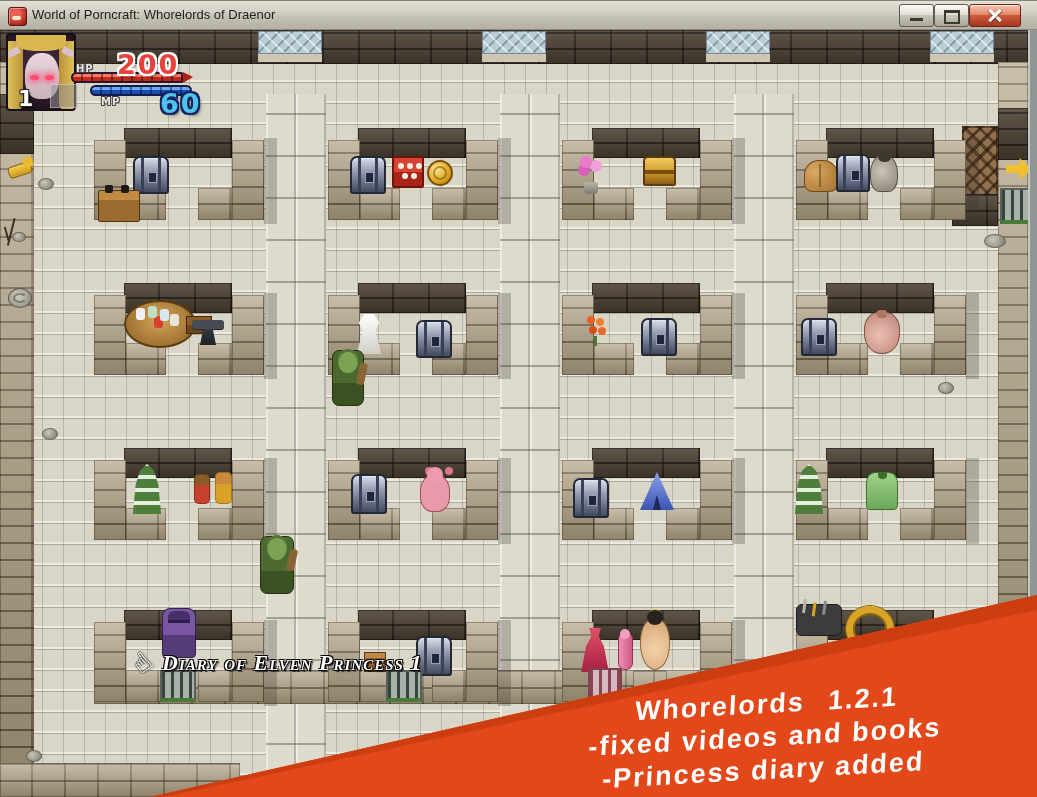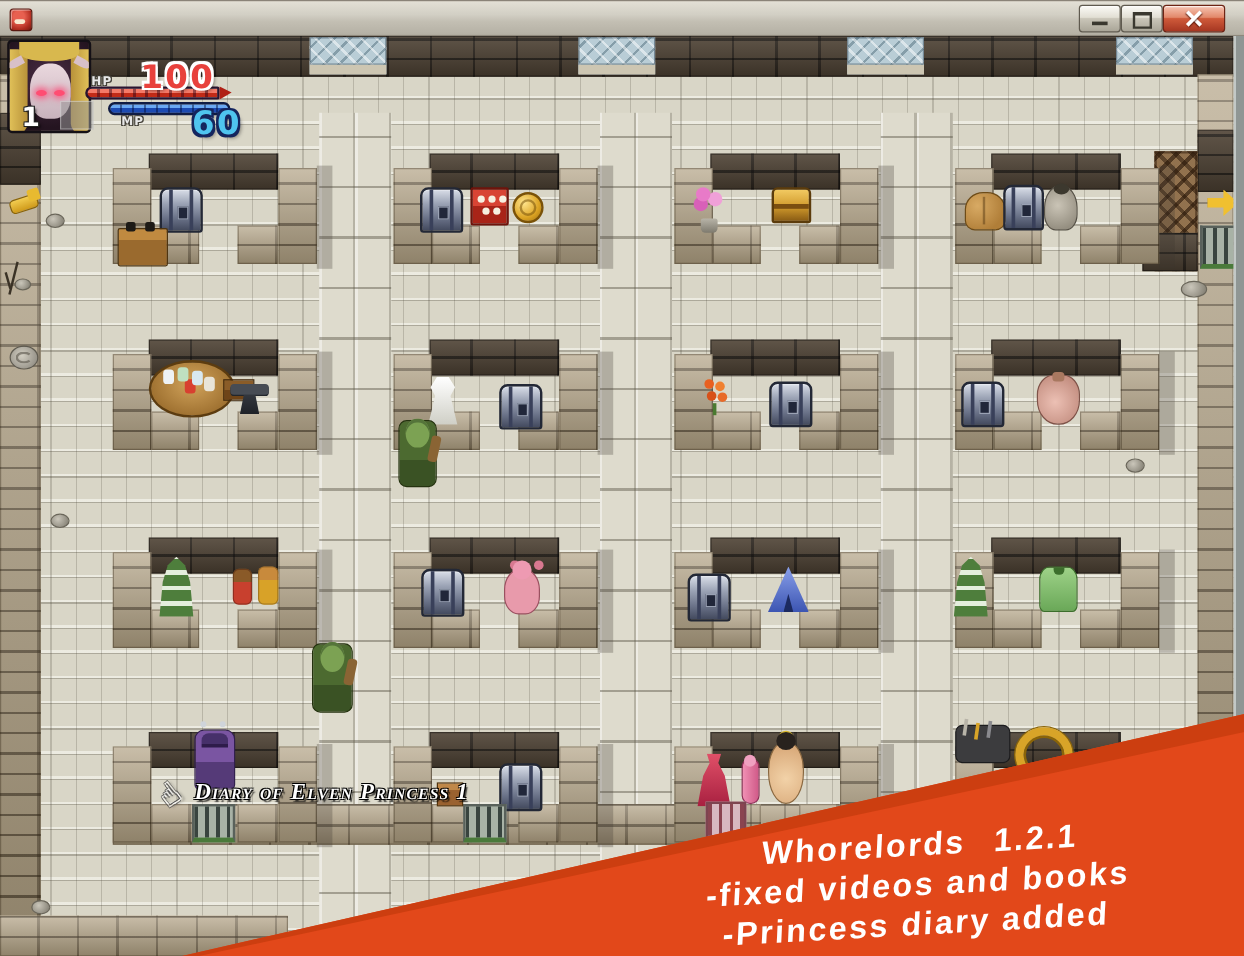--- a/index.html
+++ b/index.html
@@ -232,21 +232,21 @@
   #mp-value{left:160px;top:58px;color:#4fc4ef;
     text-shadow:-2px -2px 0 #15255e,2px -2px 0 #15255e,-2px 2px 0 #15255e,2px 2px 0 #15255e,3px 3px 3px rgba(0,0,0,.35);}
 
   
   #diary-row{position:absolute;left:134px;top:644px;z-index:20;height:34px;}
   #hand-cursor{position:absolute;left:0;top:4px;font-size:26px;color:#ffffff;transform:rotate(-38deg);
     font-family:"DejaVu Sans",sans-serif;
     text-shadow:-1px -1px 0 #555,1px -1px 0 #555,-1px 1px 0 #555,2px 2px 2px rgba(0,0,0,.5);}
   #diary-text{position:absolute;left:28px;top:6px;white-space:nowrap;
     font-family:"Liberation Serif",serif;font-style:italic;font-weight:bold;font-variant:small-caps;
-    font-size:19px;color:#fff;letter-spacing:1px;
+    font-size:22px;color:#fff;letter-spacing:1px;
     text-shadow:-1px -1px 0 #000,1px -1px 0 #000,-1px 1px 0 #000,1px 1px 0 #000,2px 2px 1px rgba(0,0,0,.7);}
 
   
   #banner{position:absolute;left:0;top:0;width:1037px;height:797px;z-index:40;pointer-events:none;}
   #banner-main{position:absolute;inset:0;background:#e2481a;
     clip-path:polygon(150px 797px,1037px 595px,1037px 797px);}
   #banner-edge{position:absolute;inset:0;background:#cc3e10;
     clip-path:polygon(150px 797px,1037px 595px,1037px 610px,164px 797px);}
   #banner-text{position:absolute;left:498px;top:688px;width:534px;text-align:center;
     transform:rotate(-3.2deg) skewX(-6deg);color:#fff;font-weight:bold;
@@ -475,21 +475,21 @@
       <div class="ear-r"></div>
       <div class="face">
         <div class="eye l"></div>
         <div class="eye r"></div>
       </div>
     </div>
     <div id="level-num">1</div>
     <div id="gray-chip"></div>
     <div id="hp-bar"></div>
     <div class="bar-label" id="hp-label">HP</div>
-    <div class="big-num" id="hp-value">100</div>
+    <div class="big-num" id="hp-value">200</div>
     <div id="mp-bar"></div>
     <div class="bar-label" id="mp-label">MP</div>
     <div class="big-num" id="mp-value">60</div>
   </div>
 
   <div id="diary-row">
     <span id="hand-cursor">☝</span>
     <span id="diary-text">Diary of Elven Princess 1</span>
   </div>
 
@@ -498,20 +498,21 @@
     <div id="banner-edge"></div>
     <div id="banner-text">
       <div class="bl1">Whorelords 1.2.1</div>
       <div class="bl2">-fixed videos and books</div>
       <div class="bl3">-Princess diary added</div>
     </div>
   </div>
 
   <div id="titlebar">
     <div id="app-icon"></div>
+    <div id="title-text">World of Porncraft: Whorelords of Draenor</div>
     <div class="tb-btn" id="btn-min">
       <div class="glyph-min"></div>
     </div>
     <div class="tb-btn" id="btn-max">
       <div class="glyph-max"></div>
     </div>
     <div class="tb-btn" id="btn-close">
       <div class="glyph-x1"></div>
       <div class="glyph-x2"></div>
     </div>

